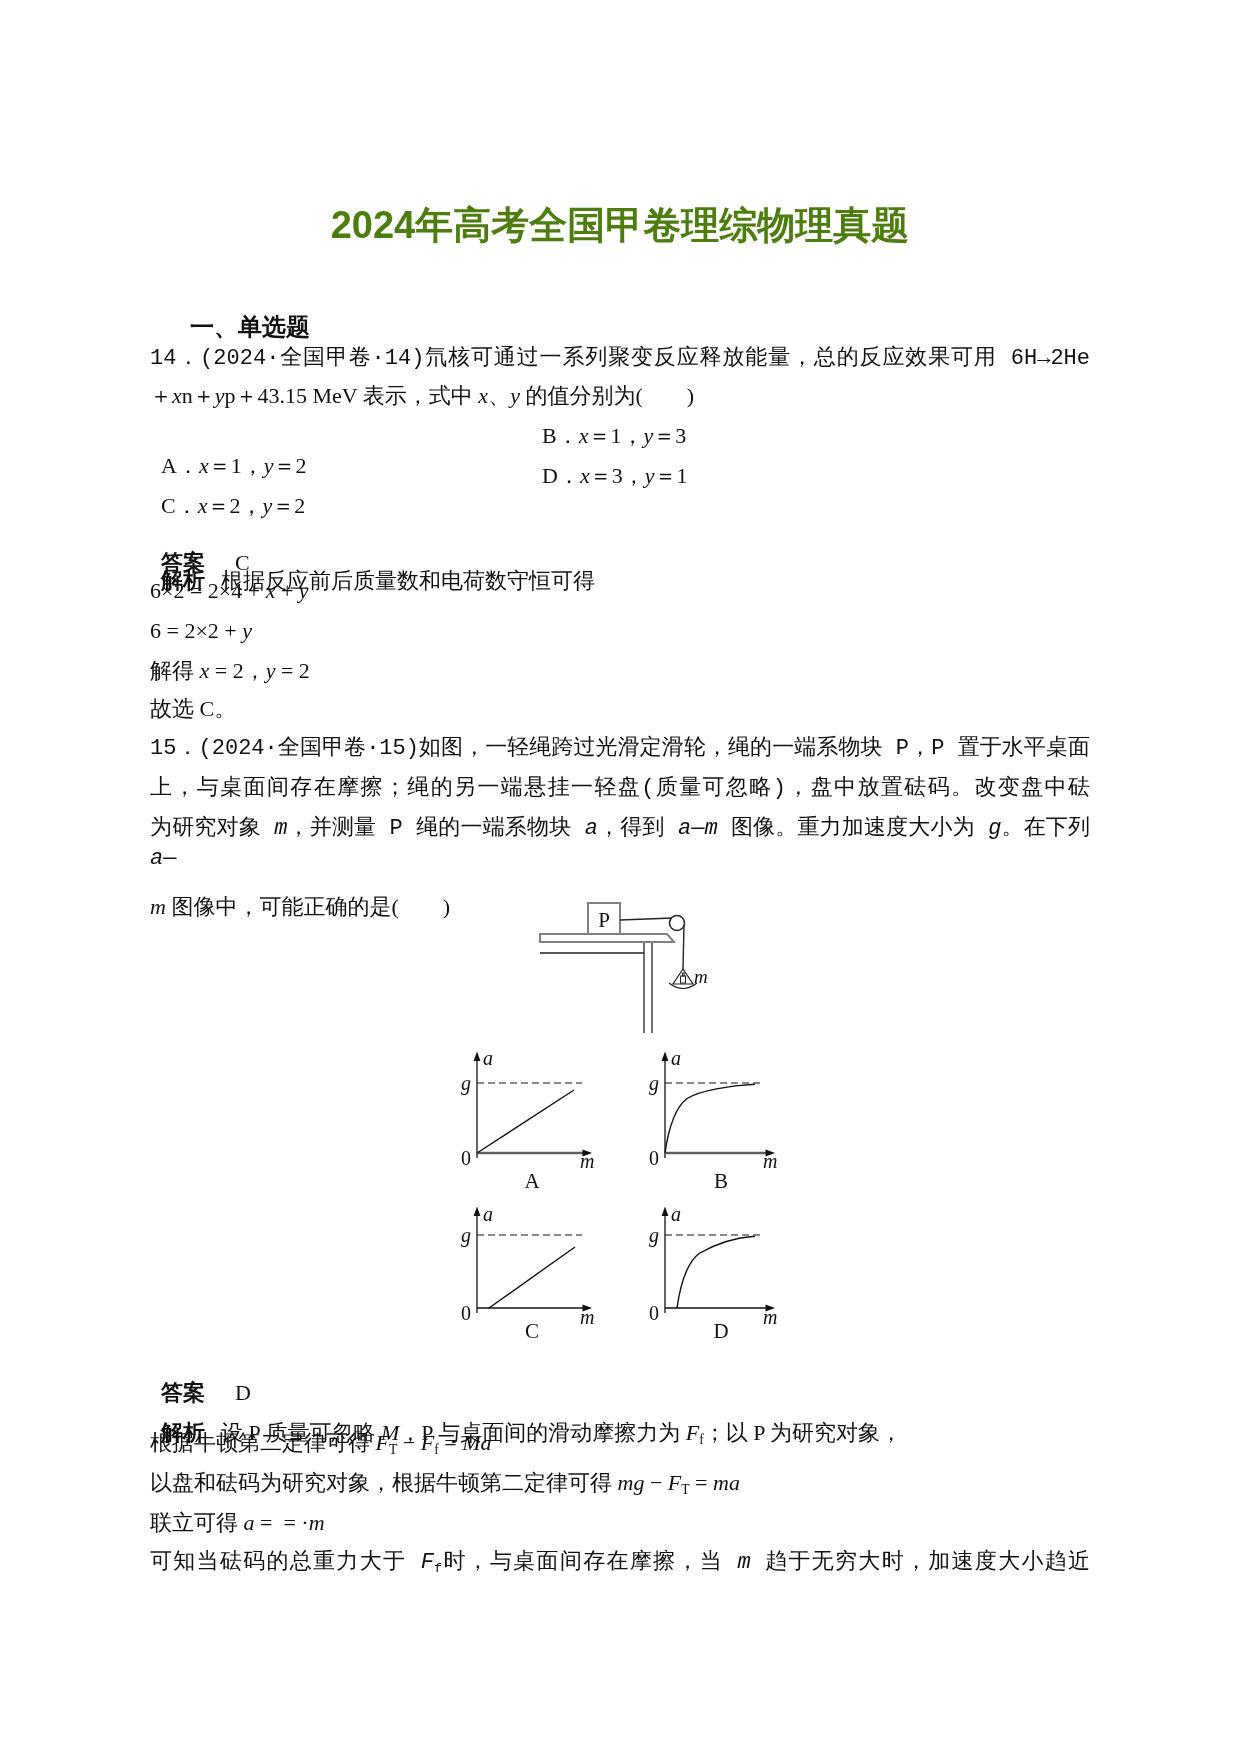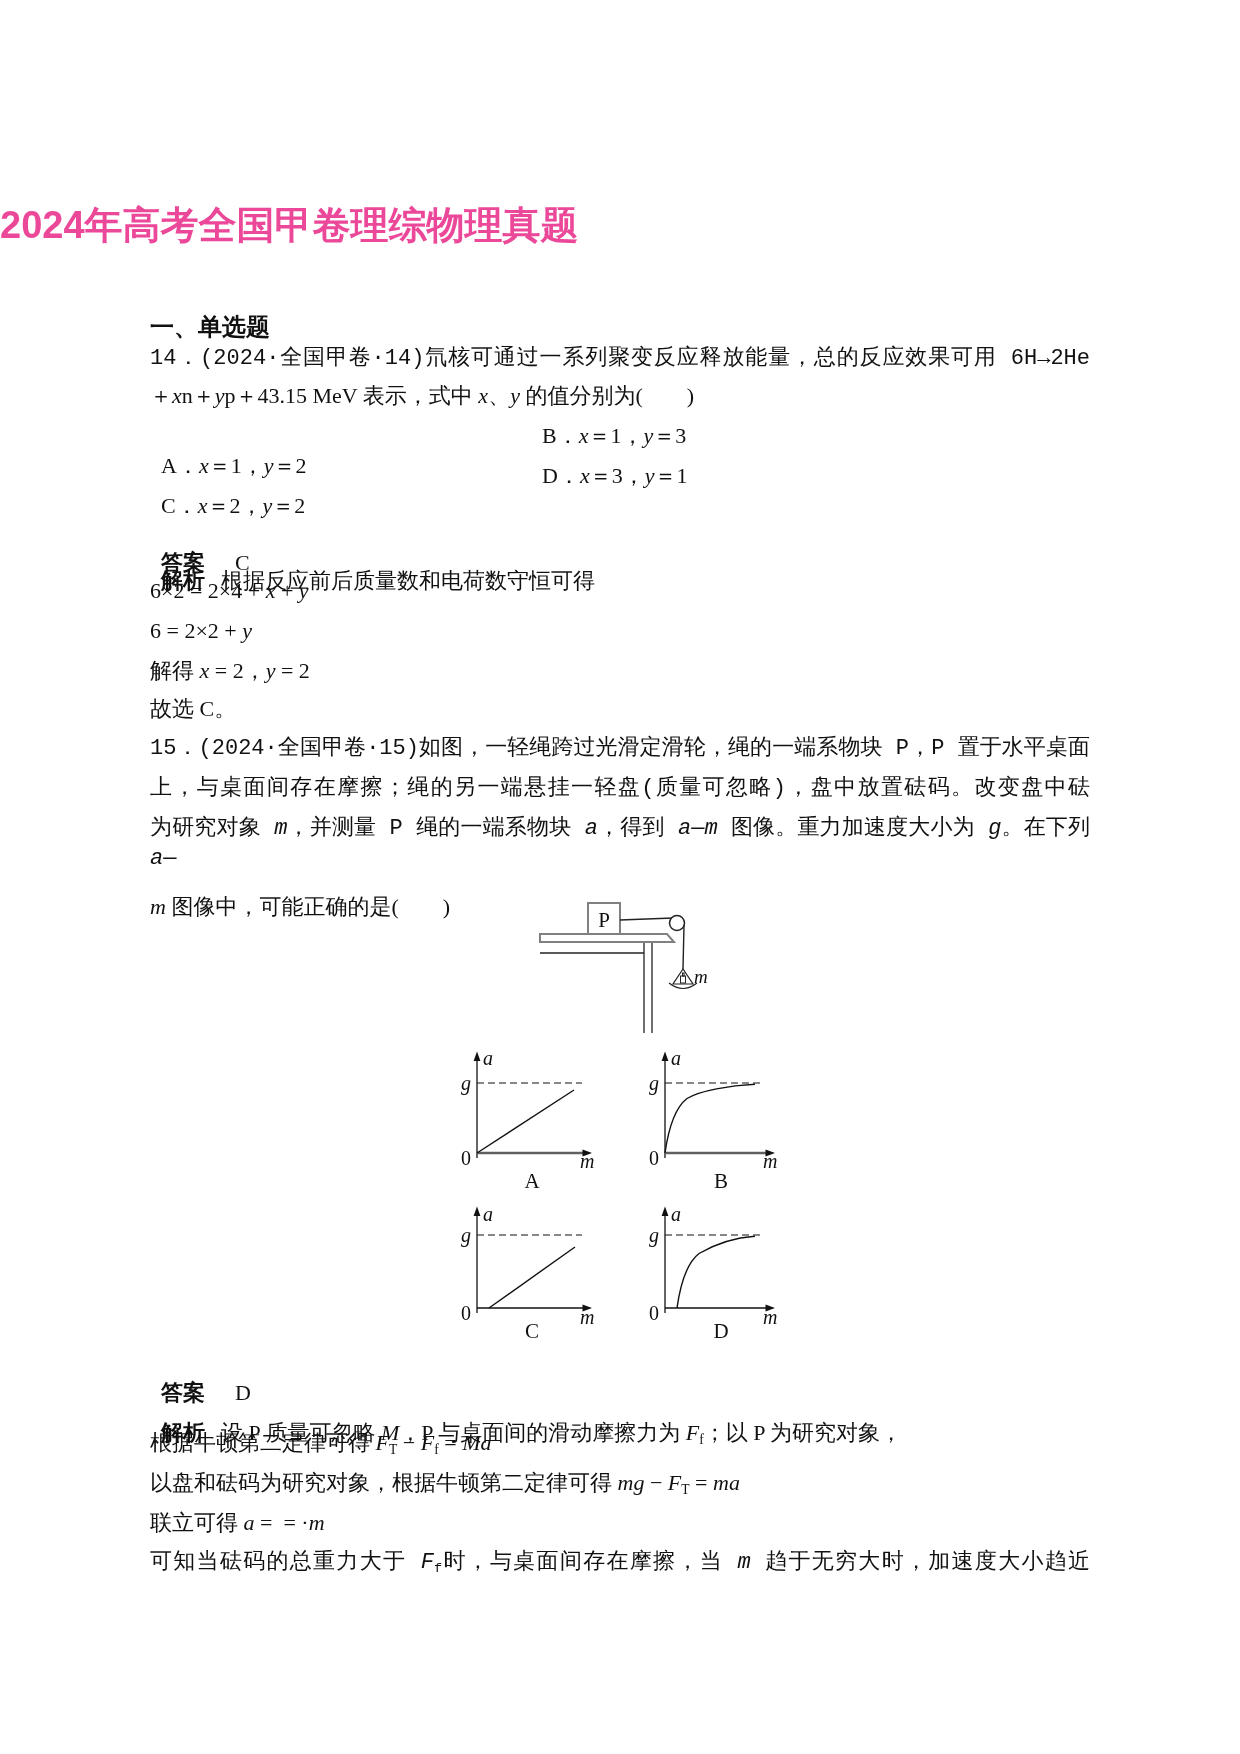--- a/index.html
+++ b/index.html
@@ -8,25 +8,25 @@
     font-family:"Liberation Serif","DejaVu Serif",serif;
     color:#111;
   }
   .line{
     position:absolute;left:150px;width:940px;
     font-size:22px;line-height:30px;white-space:pre-wrap;
   }
   .just{text-align:justify;text-align-last:justify;font-family:Liberation Mono, monospace;}
   .hd{font-family:"Liberation Sans","DejaVu Sans",sans-serif;font-weight:700;}
   .title{
-    position:absolute;left:0;top:205px;width:1240px;text-align:left;
+    position:absolute;left:0;top:205px;width:1240px;text-align:center;
     font-family:"Liberation Sans","DejaVu Sans",sans-serif;
-    font-weight:700;font-size:38px;line-height:40px;color:#ec4899;
+    font-weight:700;font-size:38px;line-height:40px;color:#4d7c0f;
   }
-  .section{font-size:24px;}
+  .section{font-size:24px;margin-left:40px;}
   .it{font-style:italic;}
   .sb{font-size:0.62em;vertical-align:-0.3em;}
   .ans-val{margin-left:30px;}
   .exp-txt{margin-left:16px;}
   .opt2{position:absolute;left:392px;top:0;}
   svg text{fill:#111;font-family:"Liberation Serif","DejaVu Serif",serif;}
   .figure{position:absolute;}
 </style>
 </head>
 <body>

